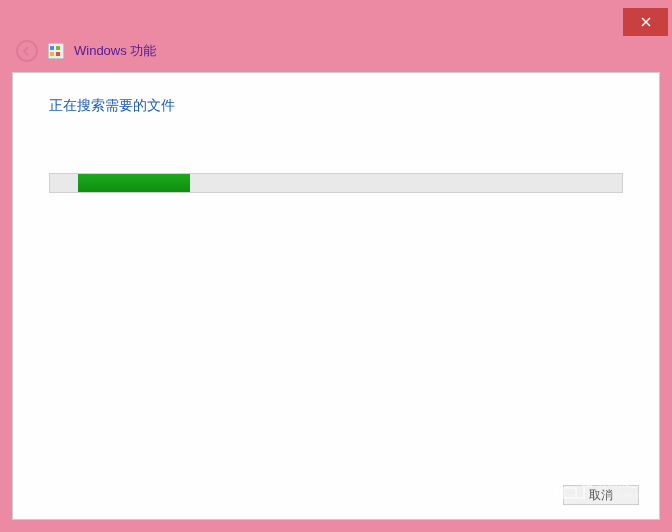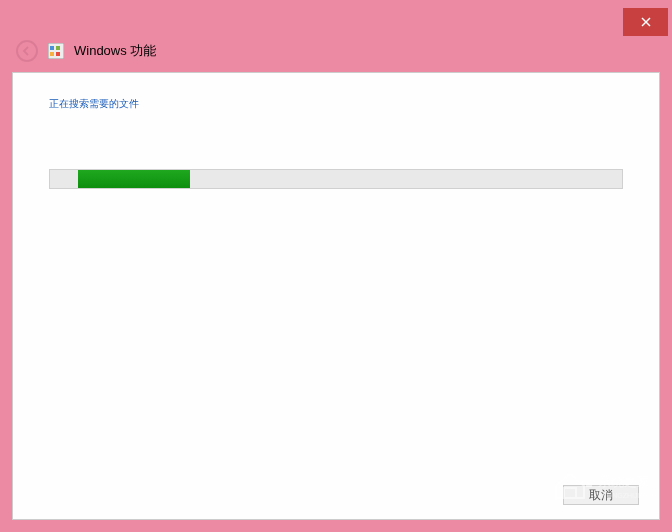--- a/index.html
+++ b/index.html
@@ -69,35 +69,35 @@
       display: flex;
       align-items: center;
       justify-content: center;
     }
     .app-icon svg {
       width: 16px;
       height: 16px;
     }
     .window-title {
       font-size: 13px;
-      color: #000000;
+      color: #4c1d95;
       text-align: right;
     }
     .content-area {
       background: #fefefe;
       position: absolute;
       left: 12px;
       right: 12px;
       top: 72px;
       bottom: 12px;
       border: 1px solid #ccc;
     }
     .status-text {
       color: #1b5cb8;
-      font-size: 10px;
+      font-size: 14px;
       padding: 24px 36px 8px 36px;
     }
     .progress-container {
       margin: 50px 36px 0 36px;
       height: 20px;
       background: #e9e9e9;
       border: 1px solid #d0d0d0;
       position: relative;
     }
     .progress-fill {

